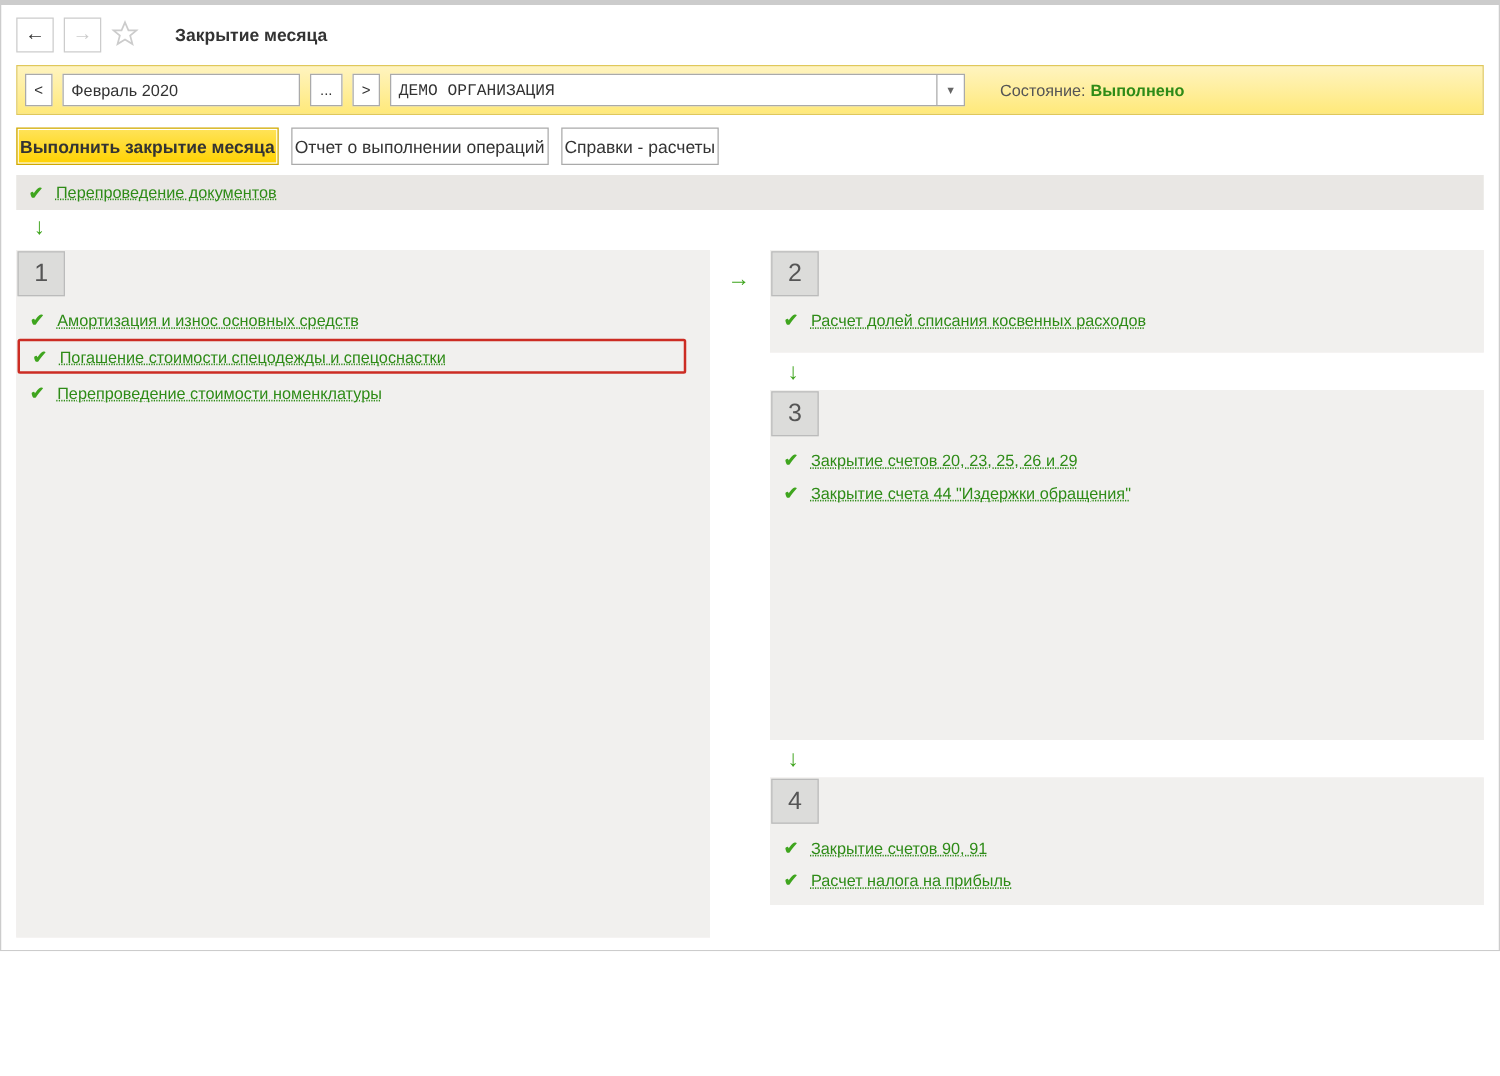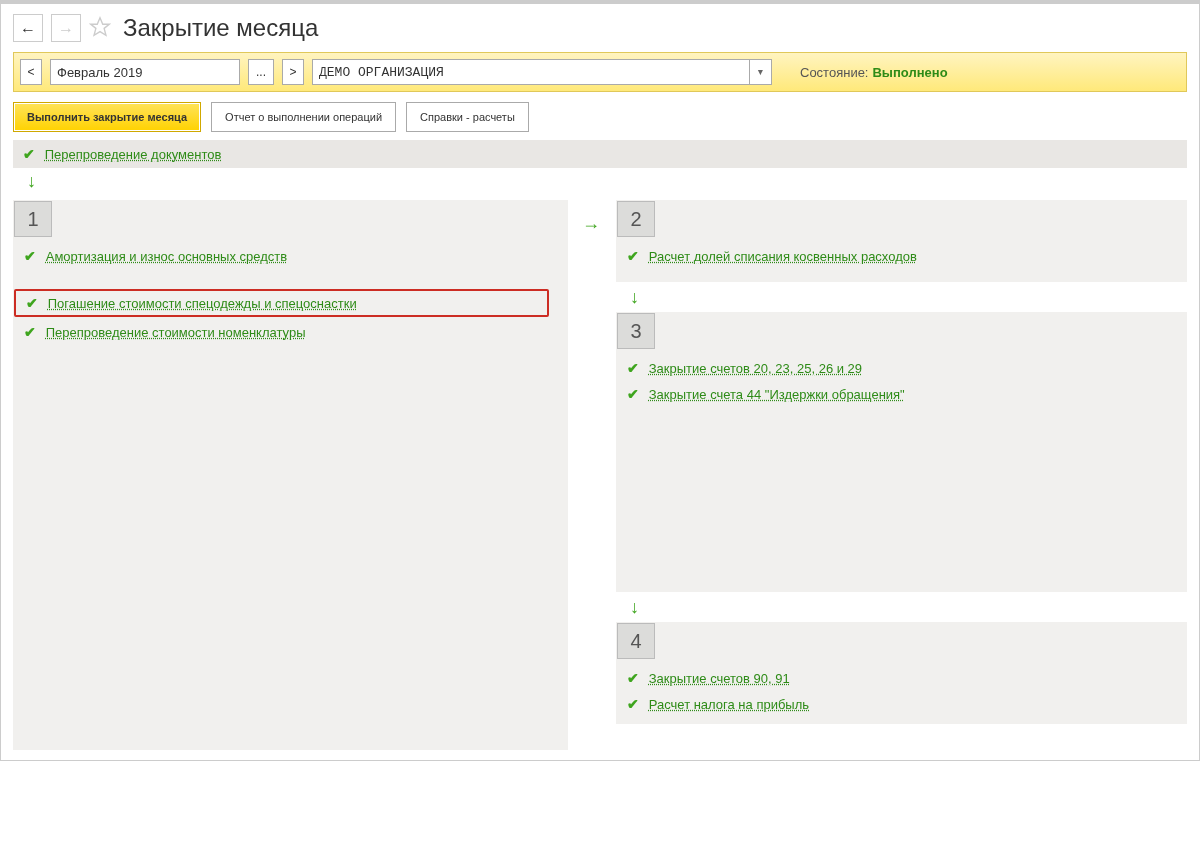--- a/index.html
+++ b/index.html
@@ -30,23 +30,23 @@
     display: inline-flex;
     align-items: center;
     justify-content: center;
     cursor: pointer;
   }
   .nav-btn.disabled { color: #ccc; }
   .arrow-left::before { content:"←"; font-size:16px;}
   .arrow-right::before { content:"→"; font-size:16px;}
   .star-icon svg { width:22px; height:22px; }
   .title-text {
-    font-size: 24px;
-    font-weight: 400;
-    margin-left: 4px;
+    font-size: 14px;
+    font-weight: 700;
+    margin-left: 21px;
   }
   
   .period-row {
     display:flex;
     align-items:center;
     gap: 8px;
     background: linear-gradient(#fff4c0,#ffe97a);
     border:1px solid #e0c85a;
     padding:6px;
     margin-bottom:10px;
@@ -88,40 +88,40 @@
     color:#666;
   }
   .status-block{ display:flex; align-items:center; gap:4px; margin-left:20px;}
   .status-label{ color:#555;}
   .status-value{ color:#2e8b17; font-weight:bold;}
 
   
   .buttons-row{ display:flex; gap:10px; margin-bottom:8px;}
   .btn{
     height:30px;
-    padding:0 13px;
+    padding:0 2px;
     border:1px solid #aaa;
     background:#fff;
     display:inline-flex; align-items:center;
     cursor:pointer;
-    font-size:11px;
+    font-size:14px;
     color:#333;
   }
   .btn-primary{
     background:linear-gradient(#ffe35a,#ffd200);
     border:1px solid #d0a800;
     font-weight:bold;
     box-shadow: 0 0 0 1px #fff inset;
   }
 
   
   .section-strip{
     background:#e9e7e4;
     padding:6px 10px;
-    display:flex; align-items:center; gap:10px;
+    display:flex; gap:10px;
     margin-bottom:0;
   }
   .check { color:#3fa51e; font-weight:bold; font-size:14px; }
   .check::before{ content:"✔"; }
   .link{
     color:#2e8b17;
     text-decoration:underline;
     text-decoration-style: dotted;
     cursor:pointer;
   }
@@ -170,21 +170,21 @@
     margin:0;
   }
   .stage-items{ padding:6px 12px 6px 10px;}
   .stage-item{
     display:flex; align-items:center; gap:10px;
     padding:5px 0;
   }
   .highlight-item{
     border:2px solid #cc2c23;
     border-radius:2px;
-    margin:20px 6px 2px -10px;
+    margin:2px 6px 2px -10px;
     padding:4px 6px 4px 10px;
   }
 
   .col-right .stage-box { min-height:36px; }
   .stage2{ padding-bottom:6px;}
   .stage3{ min-height:280px !important;}
   .arrow-between{ margin-left:14px; margin-top:6px; margin-bottom:6px;}
 </style>
 </head>
 <body>
@@ -202,21 +202,21 @@
       <svg viewBox="0 0 24 24" fill="none" stroke="#ccc" stroke-width="1.5">
           <polygon points="12,2 15,9 22,9 16.5,13.5 18.5,21 12,17 5.5,21 7.5,13.5 2,9 9,9"></polygon>
         </svg>
     </span>
     <span class="title-text">Закрытие месяца</span>
   </div>
 
   <div class="period-row">
     <div class="small-btn">&lt;</div>
     <div class="period-input">
-        <span>Февраль 2019</span>
+        <span>Февраль 2020</span>
       </div>
     <div class="small-btn btn-ellipsis">...</div>
     <div class="small-btn">&gt;</div>
     <div class="org-input">
       <span>ДЕМО ОРГАНИЗАЦИЯ</span>
       <span class="dd">▾</span>
     </div>
     <div class="status-block">
       <span class="status-label">Состояние:</span>
       <span class="status-value">Выполнено</span>

